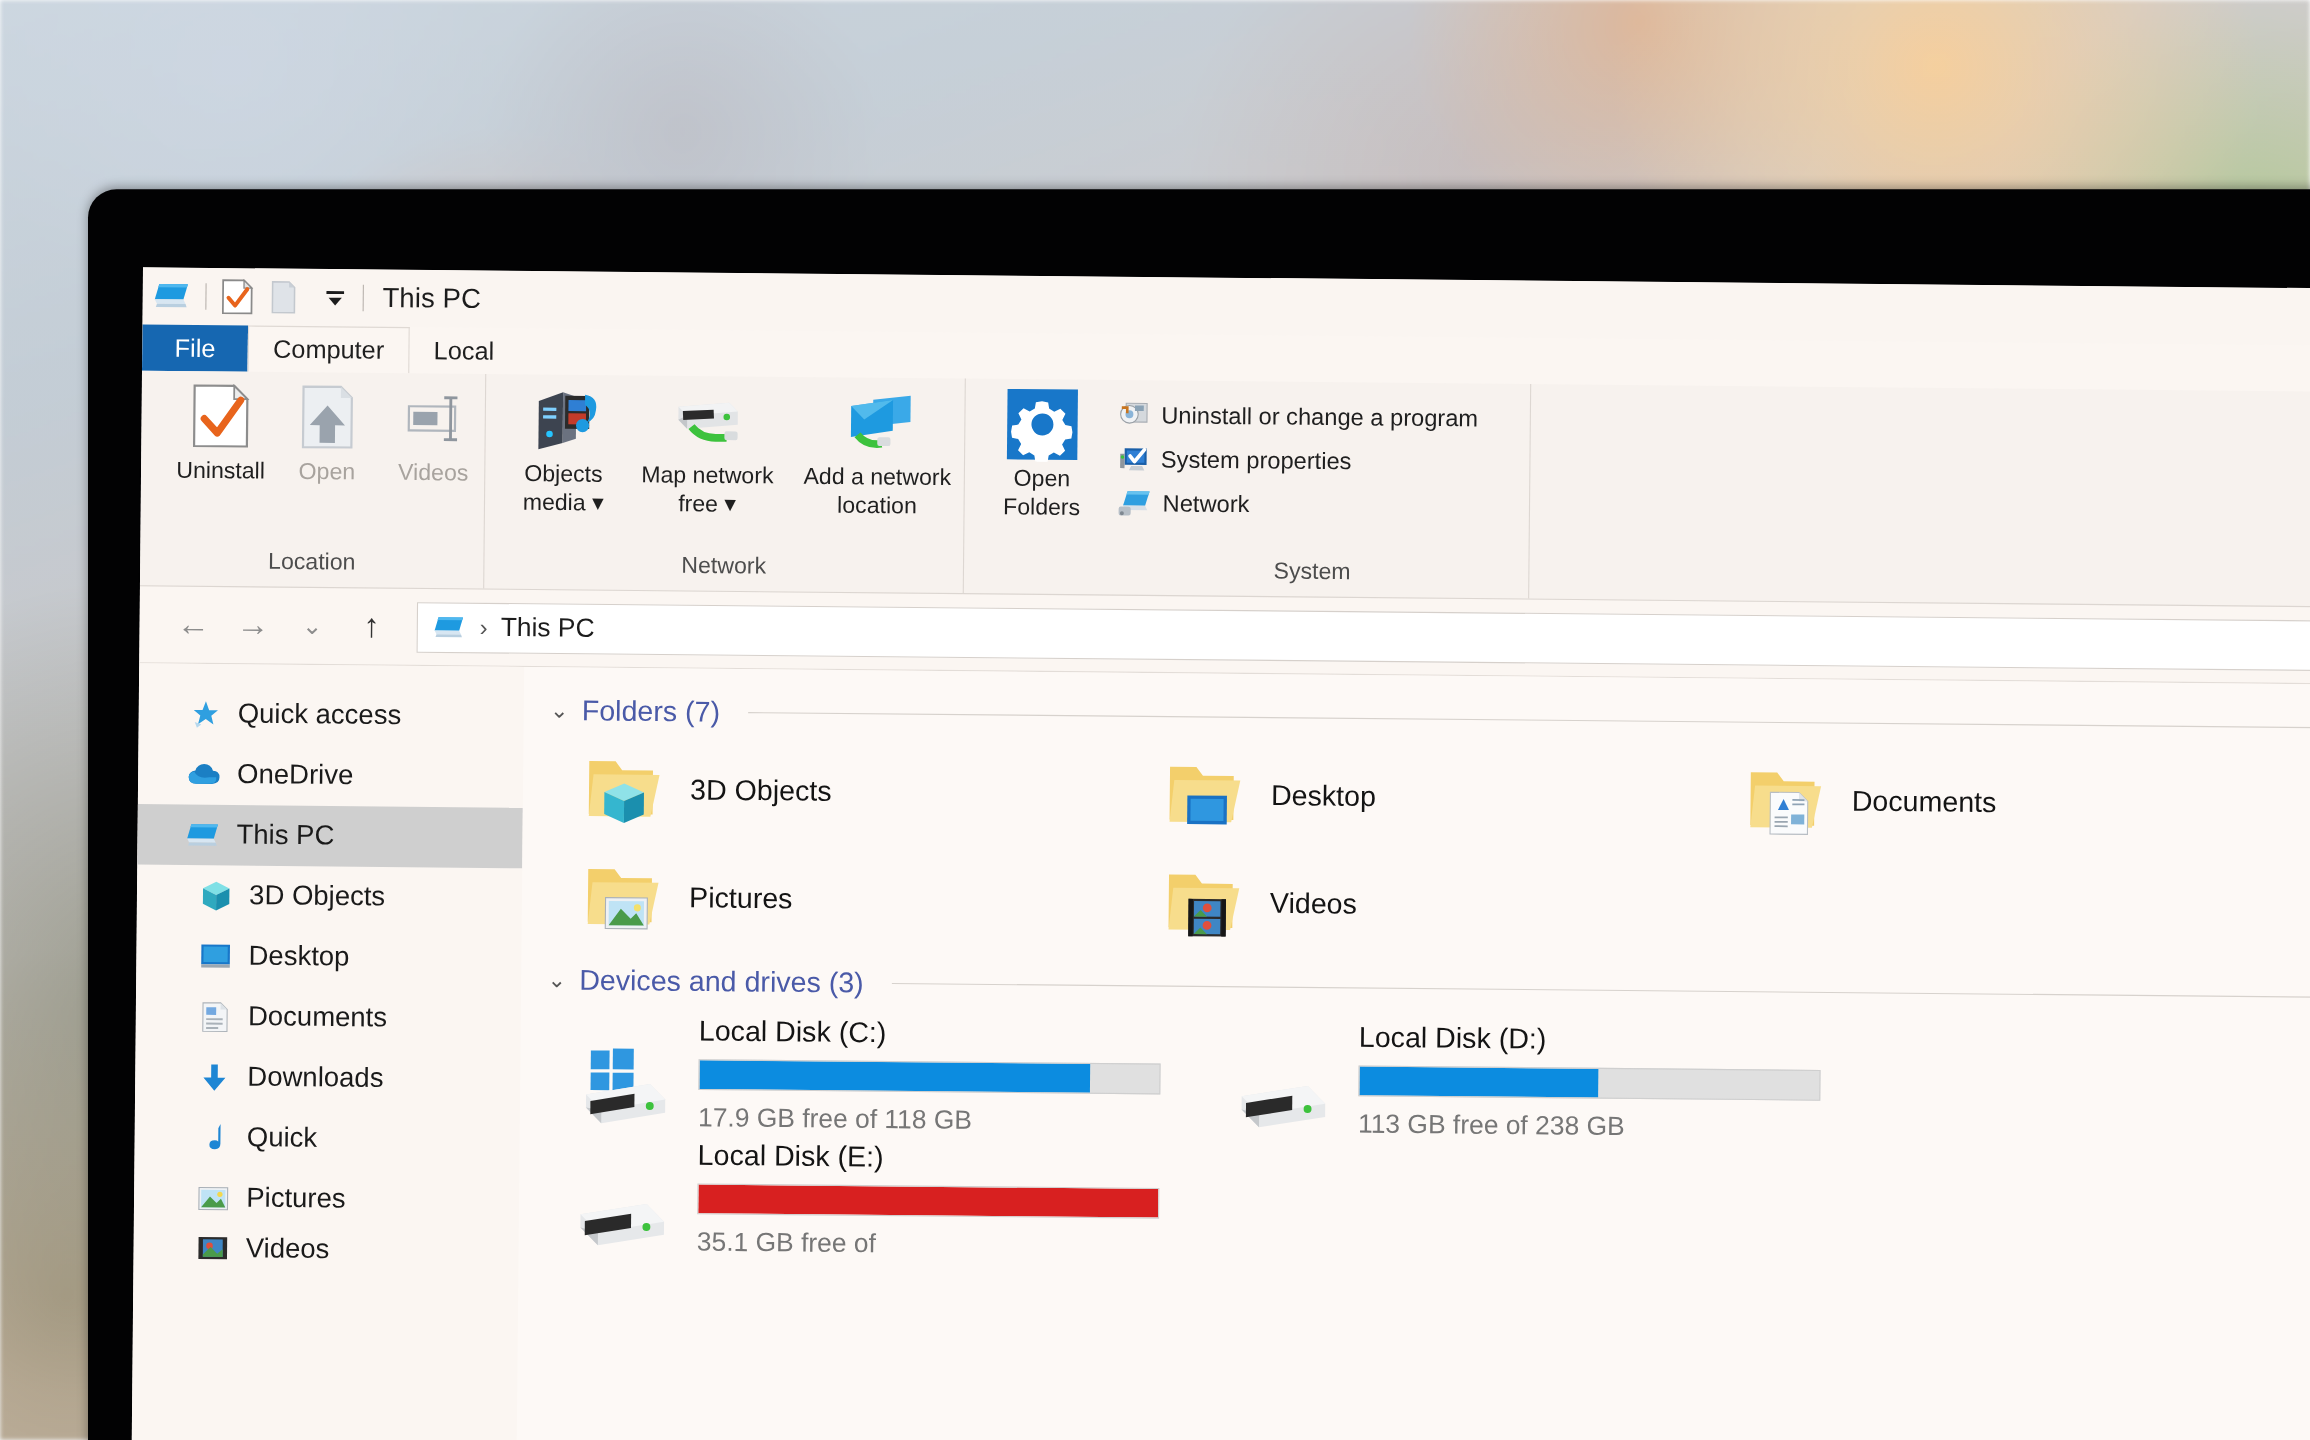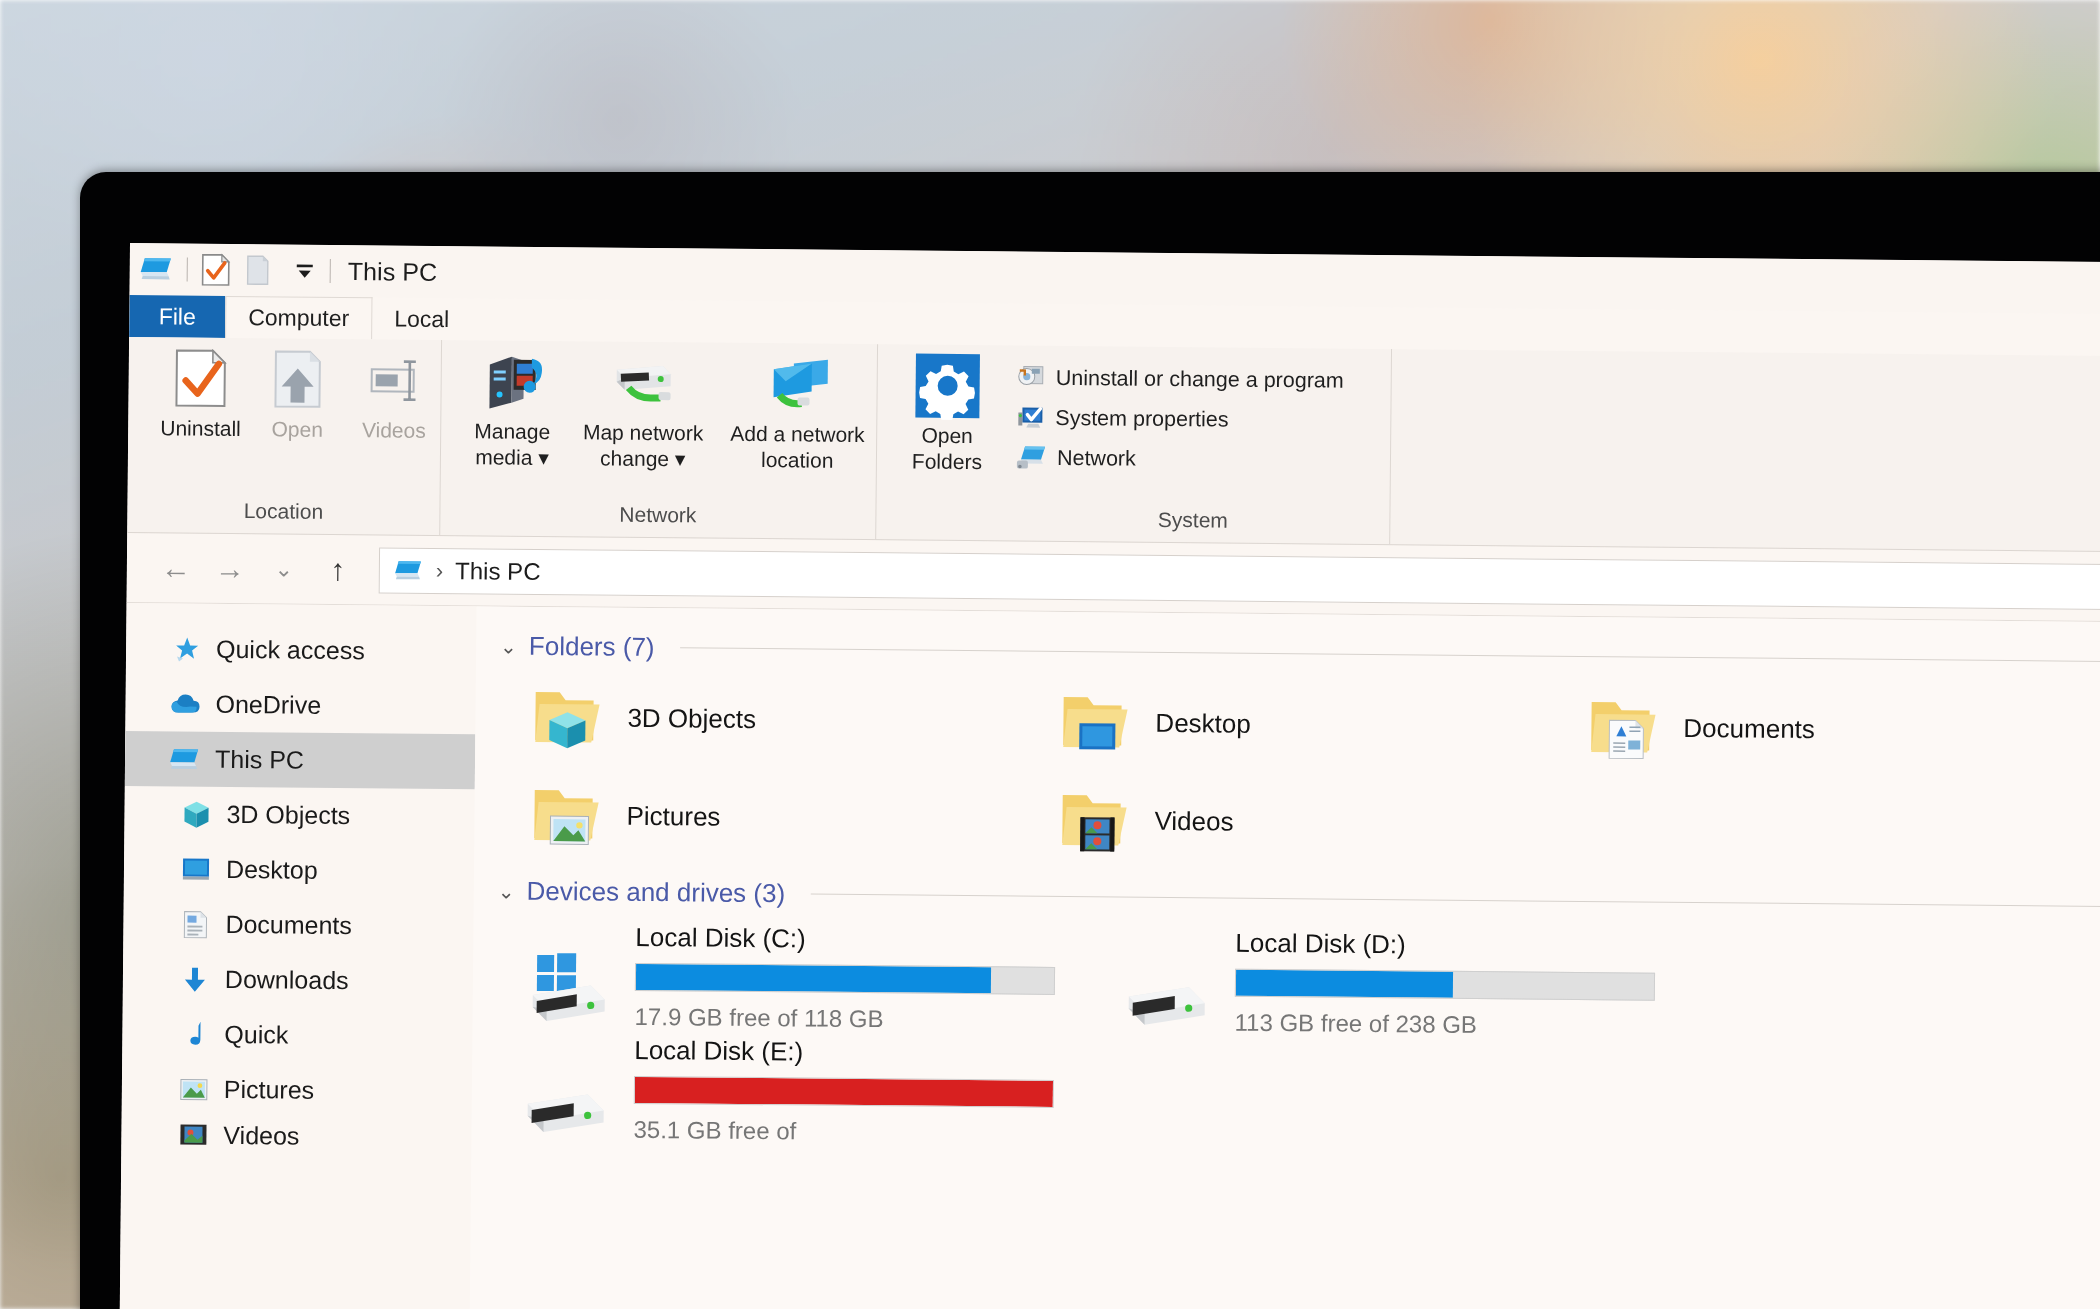--- a/index.html
+++ b/index.html
@@ -267,39 +267,39 @@
               <rect x="14" y="27" width="12" height="3" fill="#7fd0ff"></rect>
               <circle cx="20" cy="44" r="3" fill="#25c4ff"></circle>
               <rect x="34" y="9" width="22" height="30" fill="#2b2b2b"></rect>
               <rect x="37" y="13" width="16" height="10" fill="#2f7fd4"></rect>
               <rect x="37" y="25" width="16" height="10" fill="#c33b2a"></rect>
               <path d="M52 8 q12 2 10 14 q-1 9 -8 11 q6 -10 -2 -16 Z" fill="#1e9ae0"></path>
               <circle cx="50" cy="36" r="6" fill="#1e9ae0"></circle>
             </svg>
           </span>
           <span class="lbl">
-            <span>Manage</span><br>
+            <span>Objects</span><br>
             <span>media</span><span> ▾</span>
           </span>
         </div>
         <div class="bigbtn" style="width:150px">
           <span class="glyph">
             <svg width="78" height="62" viewBox="0 0 78 62">
               <path d="M12 18 L58 14 L66 22 L66 34 L20 38 L12 30 Z" fill="#e2e4e6"></path>
               <path d="M12 18 L58 14 L66 22 L20 26 Z" fill="#f2f3f4"></path>
               <path d="M12 30 L20 38 L20 26 Z" fill="#c3c6c9"></path>
               <rect x="16" y="22" width="28" height="8" transform="rotate(-3 16 22)" fill="#2b2b2b"></rect>
               <circle cx="56" cy="27" r="3" fill="#3dc23d"></circle>
               <path d="M24 36 q8 10 22 10 l10 0" stroke="#3dc23d" stroke-width="7" fill="none"></path>
               <rect x="54" y="40" width="12" height="8" rx="2" fill="#d9dcde"></rect>
             </svg>
           </span>
           <span class="lbl">
             <span>Map network</span><br>
-            <span>change</span><span> ▾</span>
+            <span>free</span><span> ▾</span>
           </span>
         </div>
         <div class="bigbtn" style="width:160px">
           <span class="glyph">
             <svg width="84" height="62" viewBox="0 0 84 62">
               <path d="M38 10 L72 6 L72 30 L38 34 Z" fill="#3aa9e8"></path>
               <path d="M18 16 L56 10 L56 38 L18 44 Z" fill="#1e9ae0"></path>
               <path d="M18 16 L56 10 L30 28 Z" fill="#63c4f0" opacity=".75"></path>
               <path d="M24 42 q8 10 22 8" stroke="#3dc23d" stroke-width="7" fill="none"></path>
               <rect x="42" y="44" width="12" height="8" rx="2" fill="#d9dcde"></rect>

